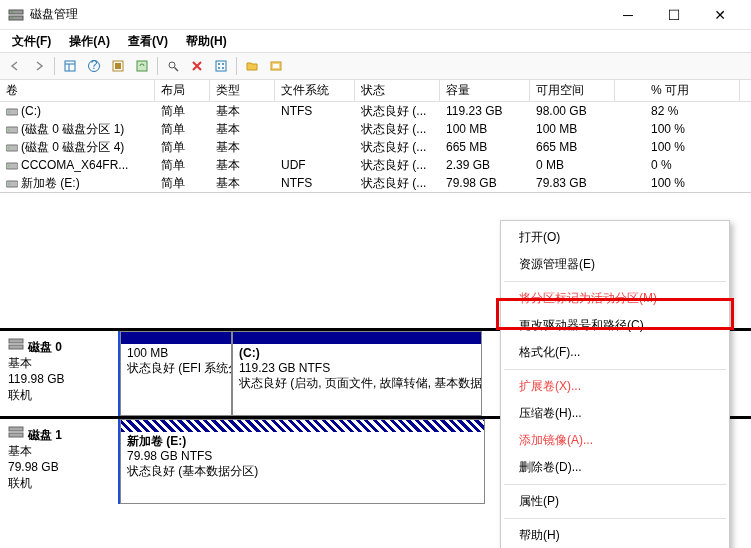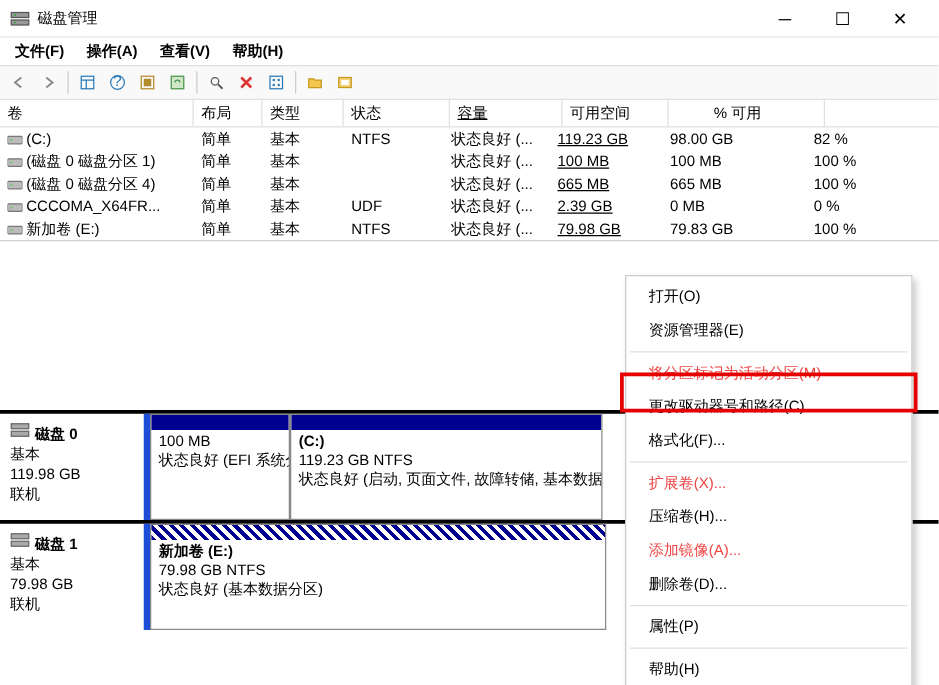--- a/index.html
+++ b/index.html
@@ -23,27 +23,27 @@
 .tbody { }
 .tr { display: flex; height: 18px; align-items: center; }
 .td { padding: 0 6px; overflow: hidden; white-space: nowrap; display: flex; align-items: center; gap: 3px; }
 .vol-icon { width: 12px; height: 10px; display: inline-block; }
 
 .col0 { width: 155px; }
 .col1 { width: 55px; }
 .col2 { width: 65px; }
 .col3 { width: 80px; }
 .col4 { width: 85px; }
-.col5 { width: 90px; text-decoration: underline; }
+.col5 { width: 90px; }
 .col6 { width: 85px; }
 .col7 { width: 95px; margin-left: 30px; }
 
 .disk-panel { margin-top: 135px; }
 .disk-row { display: flex; border-top: 3px solid #000; min-height: 88px; }
-.disk-label { width: 120px; padding: 6px 8px; border-right: 5px solid #1d4ed8; }
+.disk-label { width: 120px; padding: 6px 8px; border-right: 2px solid #1d4ed8; }
 .disk-label .disk-icon { width: 16px; height: 14px; display: inline-block; margin-right: 4px; }
 .disk-label .dname { font-weight: bold; }
 .disk-label div { line-height: 16px; }
 .disk-parts { flex: 1; display: flex; }
 .part { border: 1px solid #888; margin: 0; position: relative; padding: 14px 6px 4px 6px; overflow: hidden; }
 .part-hdr { position: absolute; top: 0; left: 0; right: 0; height: 12px; background: #000090; }
 .part .pname { font-weight: bold; }
 .part div { line-height: 15px; white-space: nowrap; }
 .part.hatch .part-hdr { background: repeating-linear-gradient(45deg, #000090, #000090 3px, #fff 3px, #fff 6px); }
 
@@ -150,20 +150,21 @@
         <rect x="4" y="5" width="6" height="4" fill="#fff"></rect>
       </svg>
     </span>
 </div>
 
 <div class="table-wrap">
   <div class="thead">
     <div class="th col0">卷</div>
     <div class="th col1">布局</div>
     <div class="th col2">类型</div>
+    <div class="th col3">文件系统</div>
     <div class="th col4">状态</div>
     <div class="th col5">容量</div>
     <div class="th col6">可用空间</div>
     <div class="th col7">% 可用</div>
   </div>
   <div class="tbody" id="tbody">
       <div class="tr">
         <div class="td col0">
           <span class="vol-icon"><svg width="12" height="10" viewBox="0 0 12 10">
               <rect x="0" y="2" width="12" height="6" rx="1" fill="#bbb" stroke="#777"></rect>

